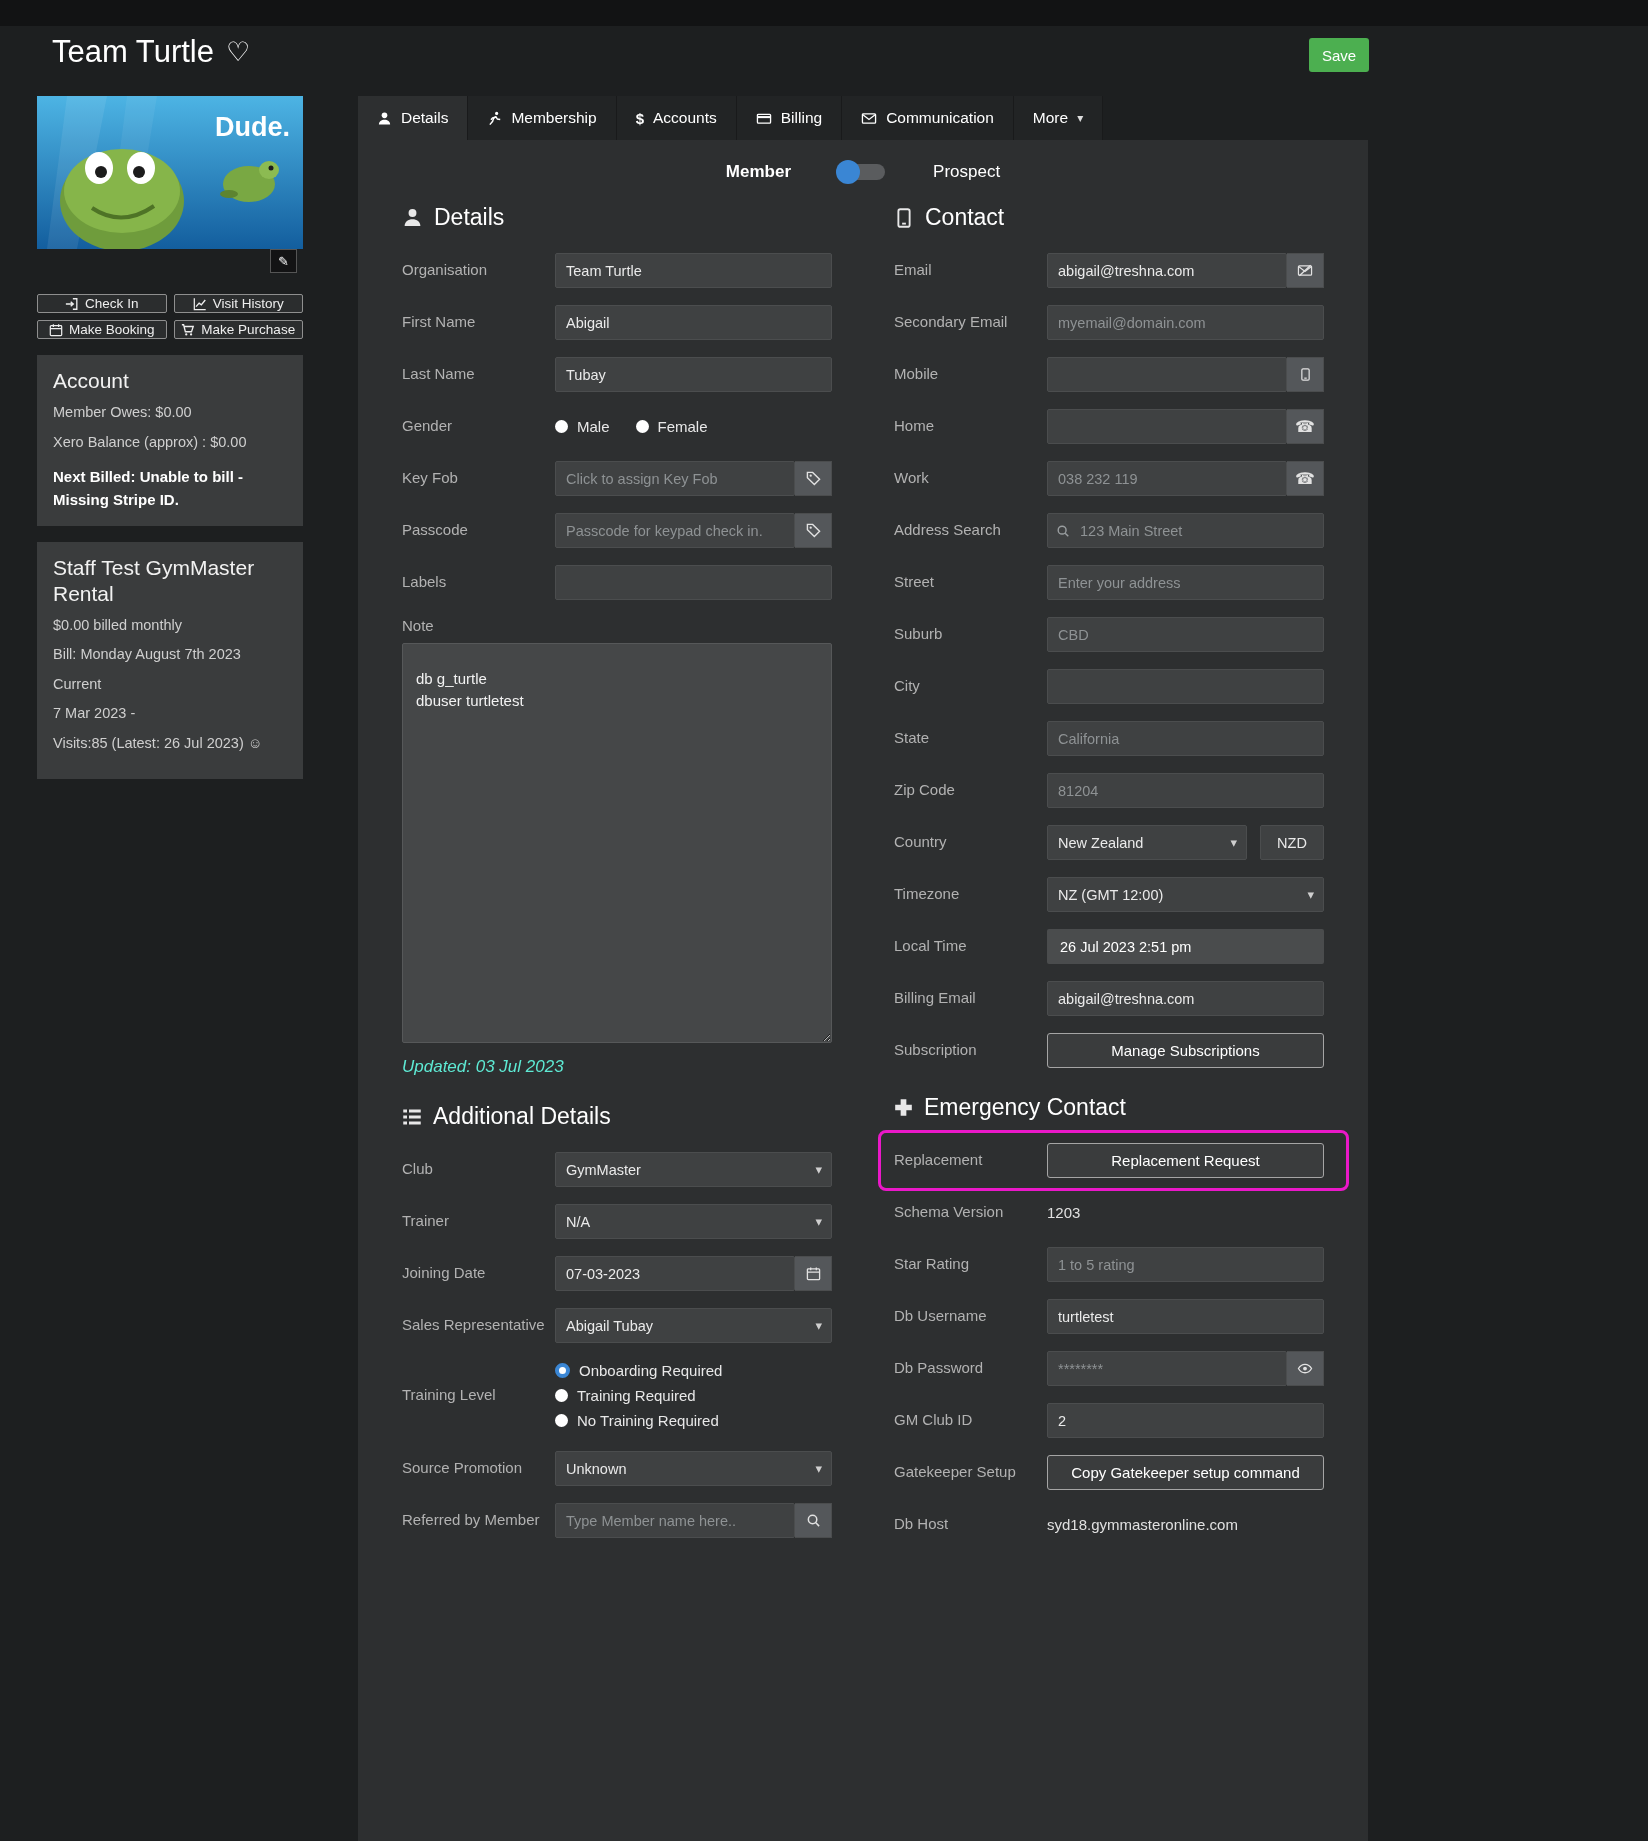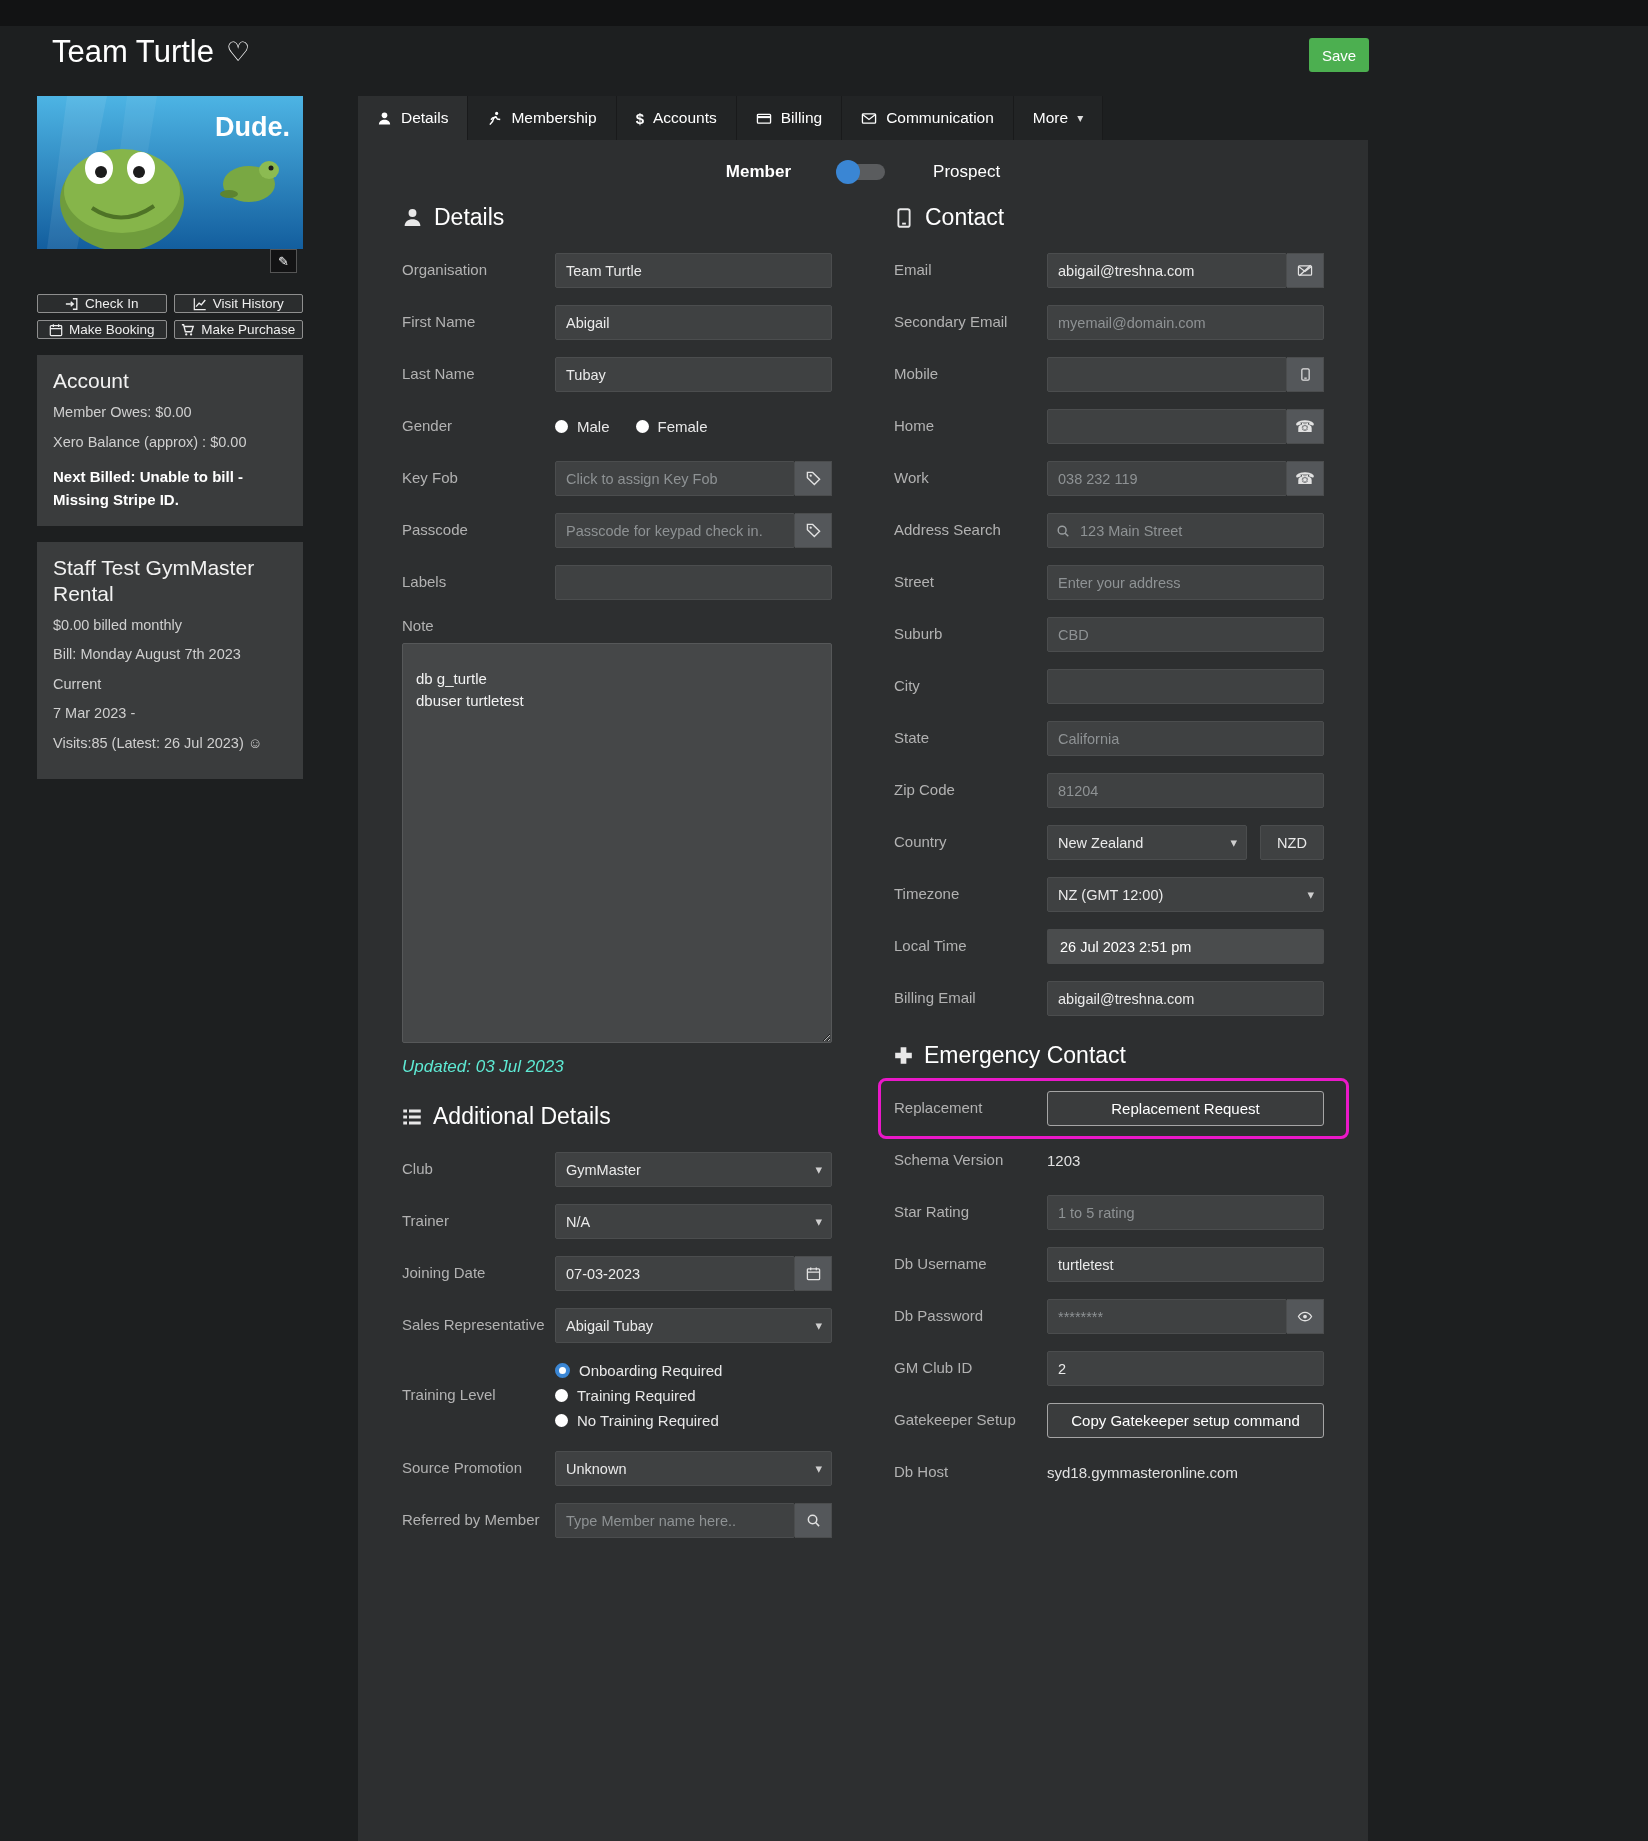--- a/index.html
+++ b/index.html
@@ -568,20 +568,26 @@
         </div>
     </div>
 
     <div class="row">
       <div class="lbl">Billing Email</div>
       <div class="ctl">
           <input class="txt" type="text" value="abigail@treshna.com" style="">
         </div>
     </div>
 
+    <div class="row">
+      <div class="lbl">Subscription</div>
+      <div class="ctl">
+          <button class="btn-wide">Manage Subscriptions</button>
+        </div>
+    </div>
 
     <div class="sec-head mt">
       <svg width="19" height="19" viewBox="0 0 16 16">
           <path d="M5.6 1h4.8v4.6H15v4.8h-4.6V15H5.6v-4.6H1V5.6h4.6z" fill="currentColor"></path>
         </svg>
       <span>Emergency Contact</span>
     </div>
 
     <div class="hl-row">
       <div class="row">

